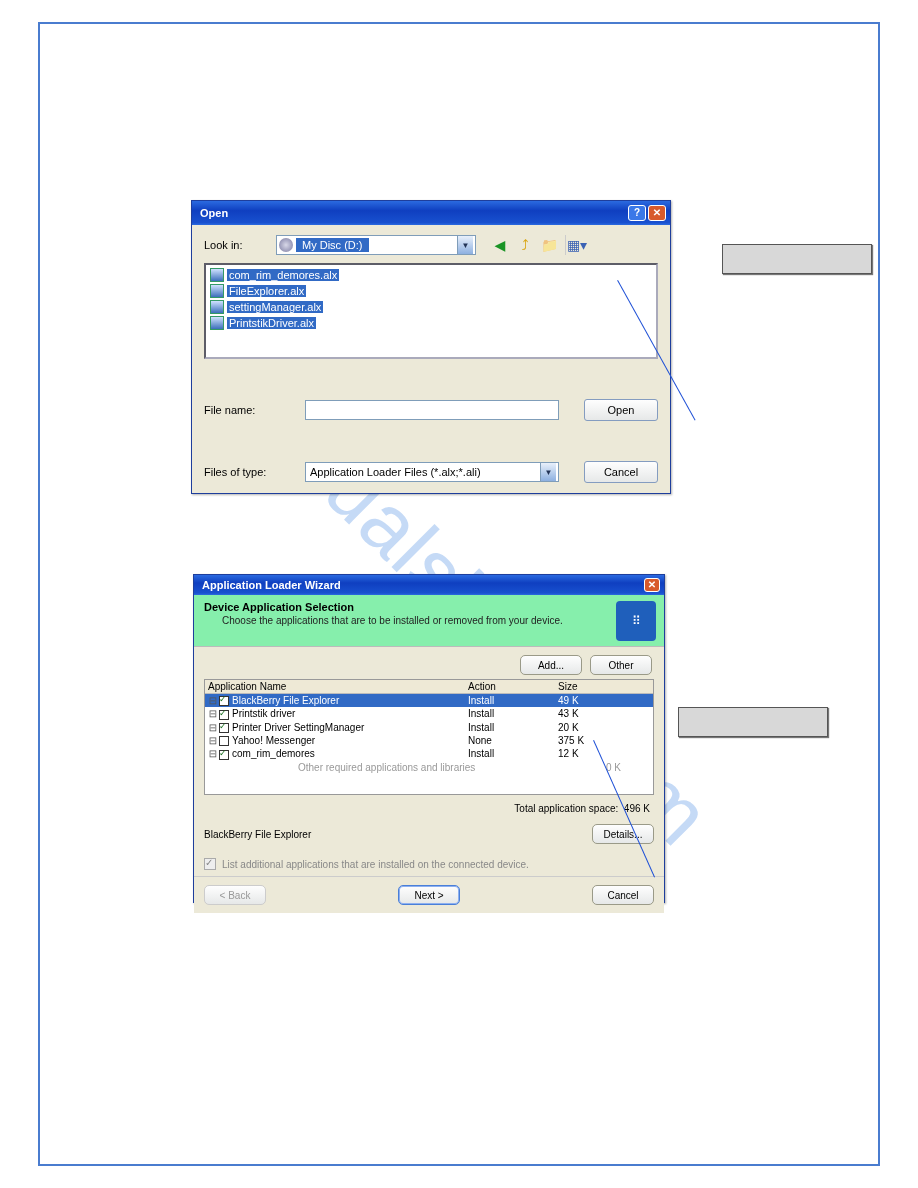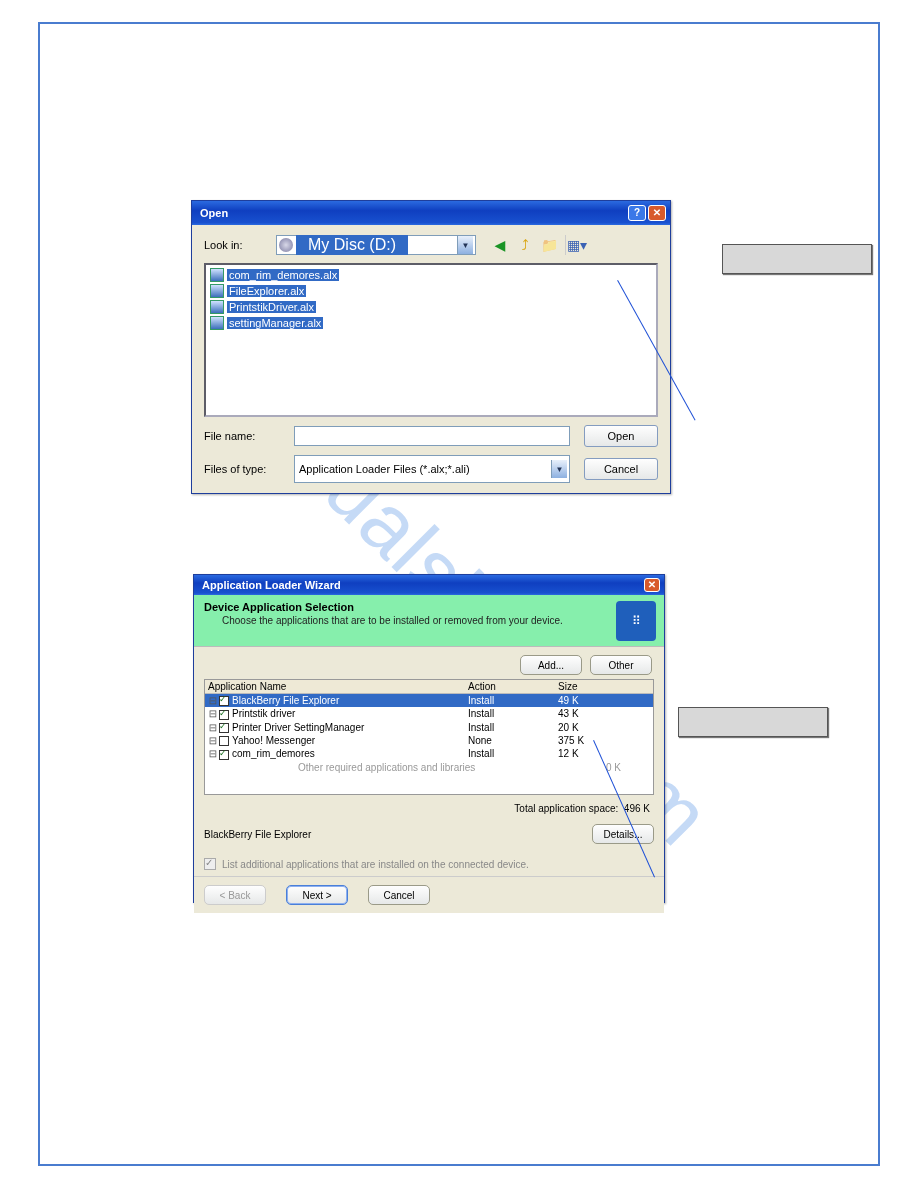--- a/index.html
+++ b/index.html
@@ -82,22 +82,22 @@
     padding: 0 2px;
     position: relative;
   }
   .lookin-select .disk-icon {
     width: 14px; height: 14px;
     background: radial-gradient(#d8d8e8,#7a7aa0);
     border-radius: 50%;
     margin-right: 3px;
   }
   .lookin-select .sel-text {
-    background: #316ac5; color:#fff; padding: 1px 12px;
-    font-size: 16px;
+    background: #316ac5; color:#fff; padding: 1px 6px;
+    font-size: 11px;
   }
   .lookin-select .dd-arrow {
     margin-left: auto;
     width: 16px; height: 18px;
     background: linear-gradient(#e8f0fb,#8db0e0);
     border-left: 1px solid #7f9db9;
     display:flex; align-items:center; justify-content:center;
     font-size:8px; color:#235;
   }
   .nav-icons { display:flex; gap:5px; margin-left:6px; }
@@ -123,29 +123,29 @@
     padding: 1px 2px;
   }
   .file-item.sel .fname { background:#316ac5; color:#fff; padding:0 2px; }
   .file-ico {
     width: 14px; height: 14px;
     background: linear-gradient(#cfe2ff,#3c6fbb);
     border: 1px solid #396;
     font-size: 0;
   }
   .bottom-rows { display:flex; flex-direction:column; gap:8px; }
-  .form-row { display:flex; align-items:center; gap:14px; }
+  .form-row { display:flex; align-items:center; gap:25px;margin-top:32px; }
   .form-row .flabel { width:76px; }
   .tbox {
     flex: 1; height: 20px;
     border: 1px solid #7f9db9; background:#fff;
     padding: 2px 4px;
   }
   .combo {
-    flex: 1; height: 28px;
+    flex: 1; height: 20px;
     border: 1px solid #7f9db9; background:#fff;
     display:flex; align-items:center; padding:0 2px 0 4px;
   }
   .combo .dd-arrow { margin-left:auto; width:16px; height:18px;
     background: linear-gradient(#e8f0fb,#8db0e0);
     border-left: 1px solid #7f9db9;
     display:flex;align-items:center;justify-content:center;font-size:8px;color:#235;}
   .btn {
     width: 74px; height: 22px;
     border: 1px solid #849cc0;
@@ -253,21 +253,21 @@
   .list-additional {
     display:flex; align-items:center; gap:6px;
     margin-top: 14px;
     color:#888; font-size:10px;
   }
   .la-chk { width:12px;height:12px;border:1px solid #aaa;background:#eee;position:relative;}
   .la-chk::after{content:"✓";position:absolute;left:0;top:-2px;font-size:10px;color:#888;}
   .wiz-footer {
     border-top: 1px solid #ccc;
     padding: 8px 10px;
-    display:flex; justify-content:flex-start; gap:20px;
+    display:flex; justify-content:space-between; gap:20px;
     background:#ece9d8;
   }
   .btn-sm {
     width: 62px; height: 20px;
     border: 1px solid #9a9a88;
     background: linear-gradient(#fefefe,#e6e8e8);
     border-radius: 5px;
     display:flex; align-items:center; justify-content:center;
     font-size: 10px;
   }
@@ -306,25 +306,25 @@
       <div class="file-item sel">
         <span class="file-ico"></span>
         <span class="fname">com_rim_demores.alx</span>
       </div>
       <div class="file-item sel">
         <span class="file-ico"></span>
         <span class="fname">FileExplorer.alx</span>
       </div>
       <div class="file-item sel">
         <span class="file-ico"></span>
-        <span class="fname">PrintstikDriver.alx</span>
+        <span class="fname">settingManager.alx</span>
       </div>
       <div class="file-item sel">
         <span class="file-ico"></span>
-        <span class="fname">settingManager.alx</span>
+        <span class="fname">PrintstikDriver.alx</span>
       </div>
     </div>
     <div class="bottom-rows">
       <div class="form-row">
         <span class="flabel">File name:</span>
         <div class="tbox"></div>
         <div class="btn">Open</div>
       </div>
       <div class="form-row">
         <span class="flabel">Files of type:</span>

